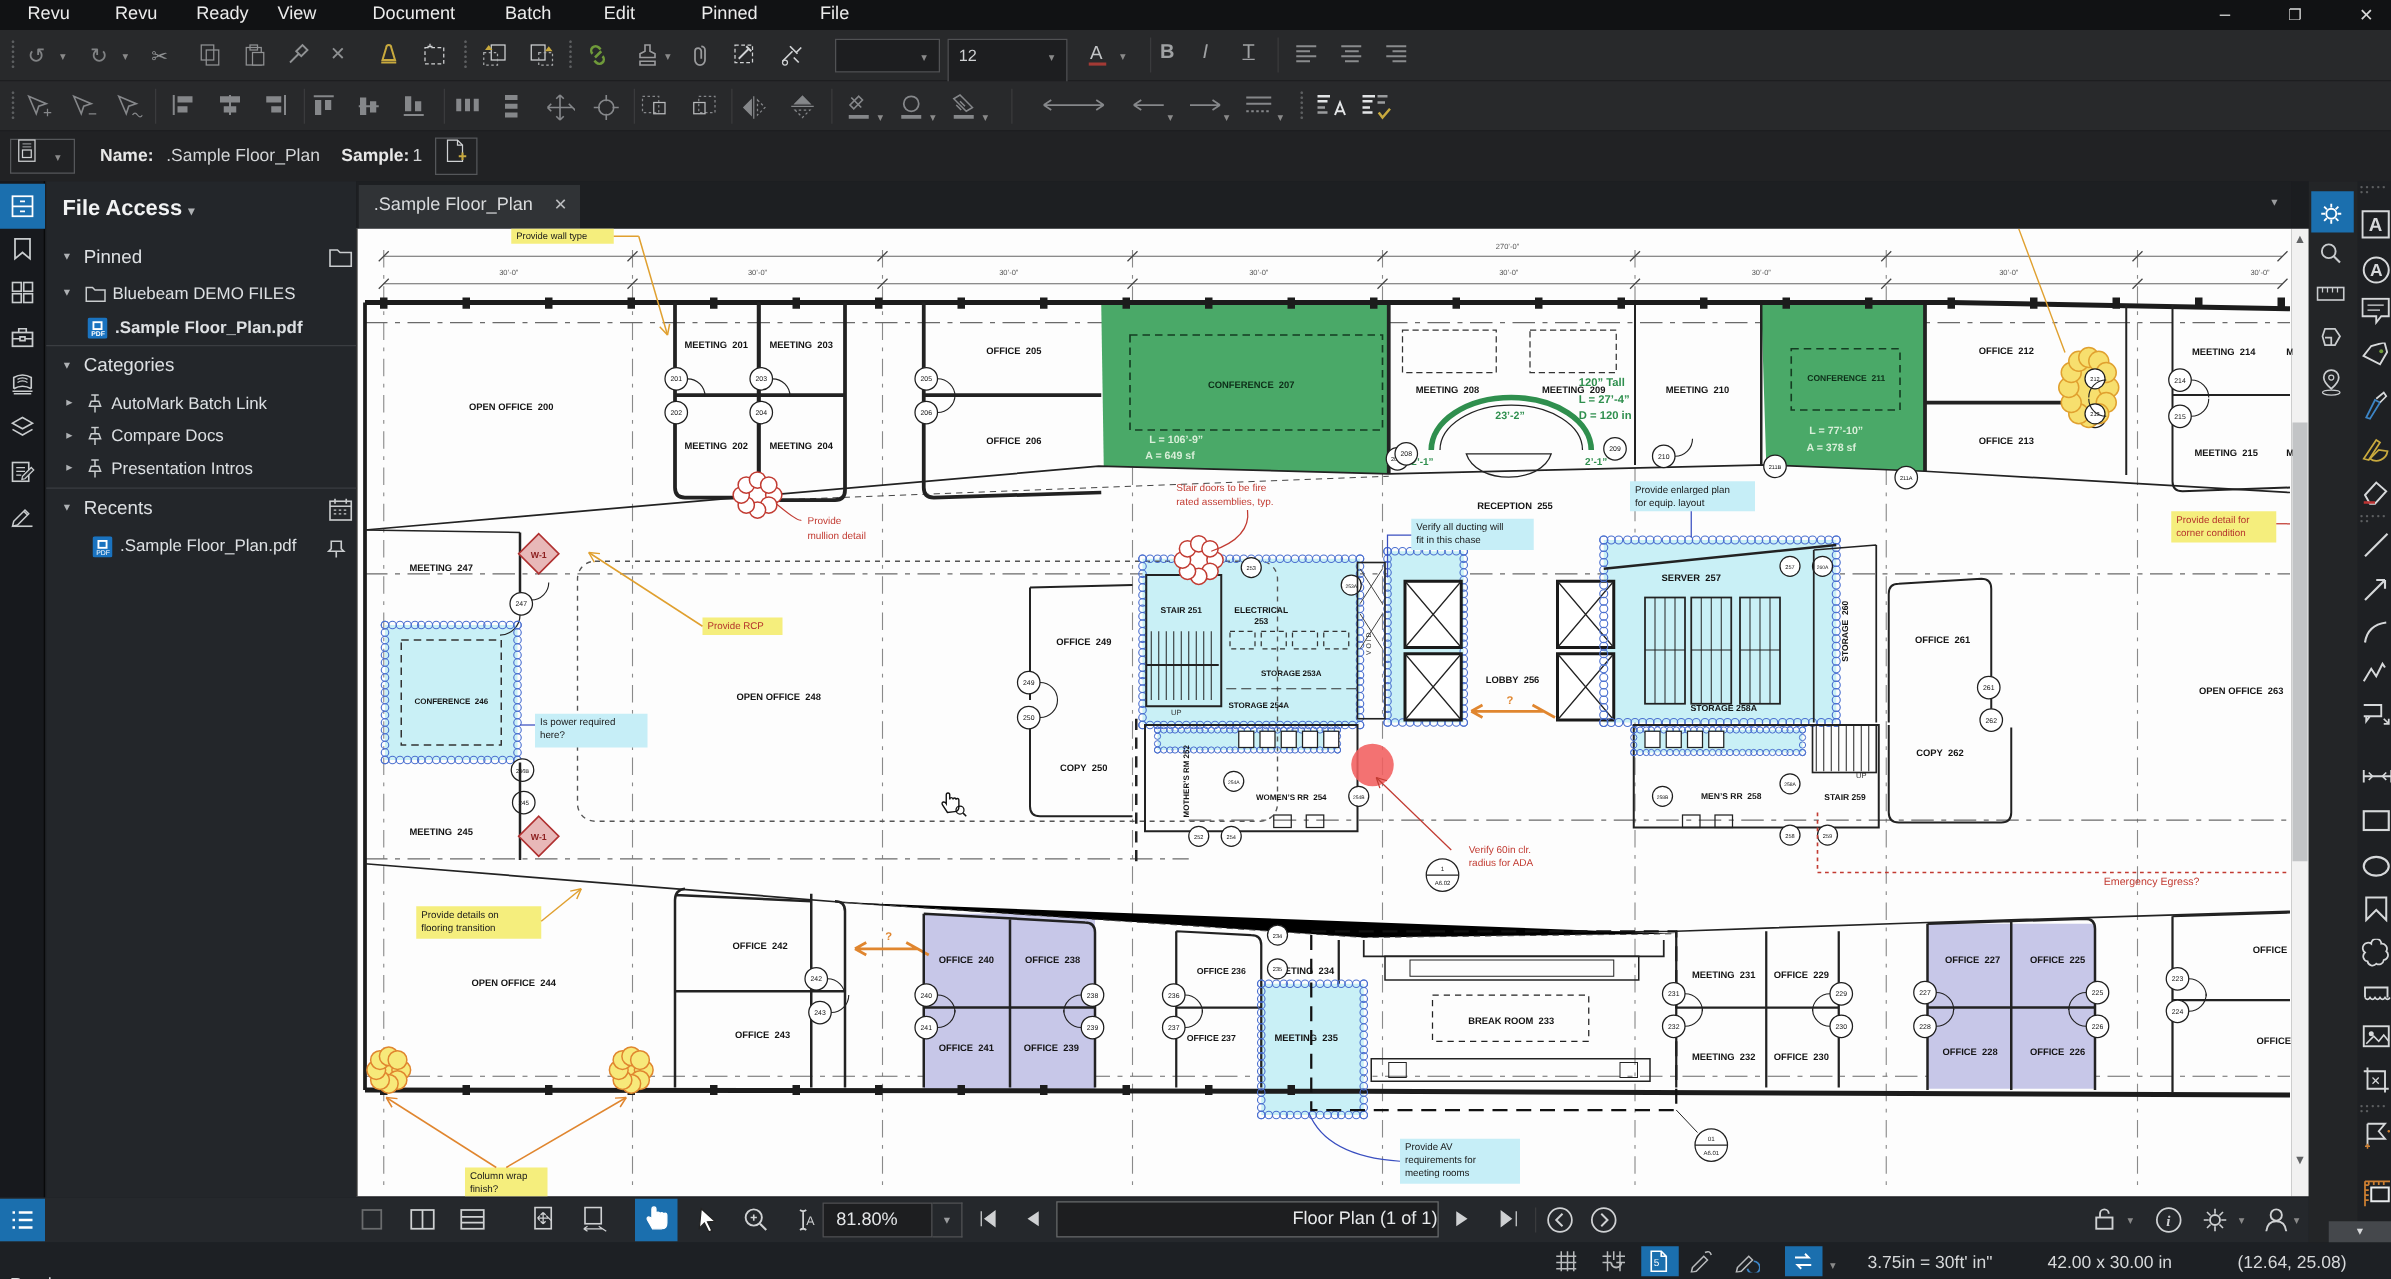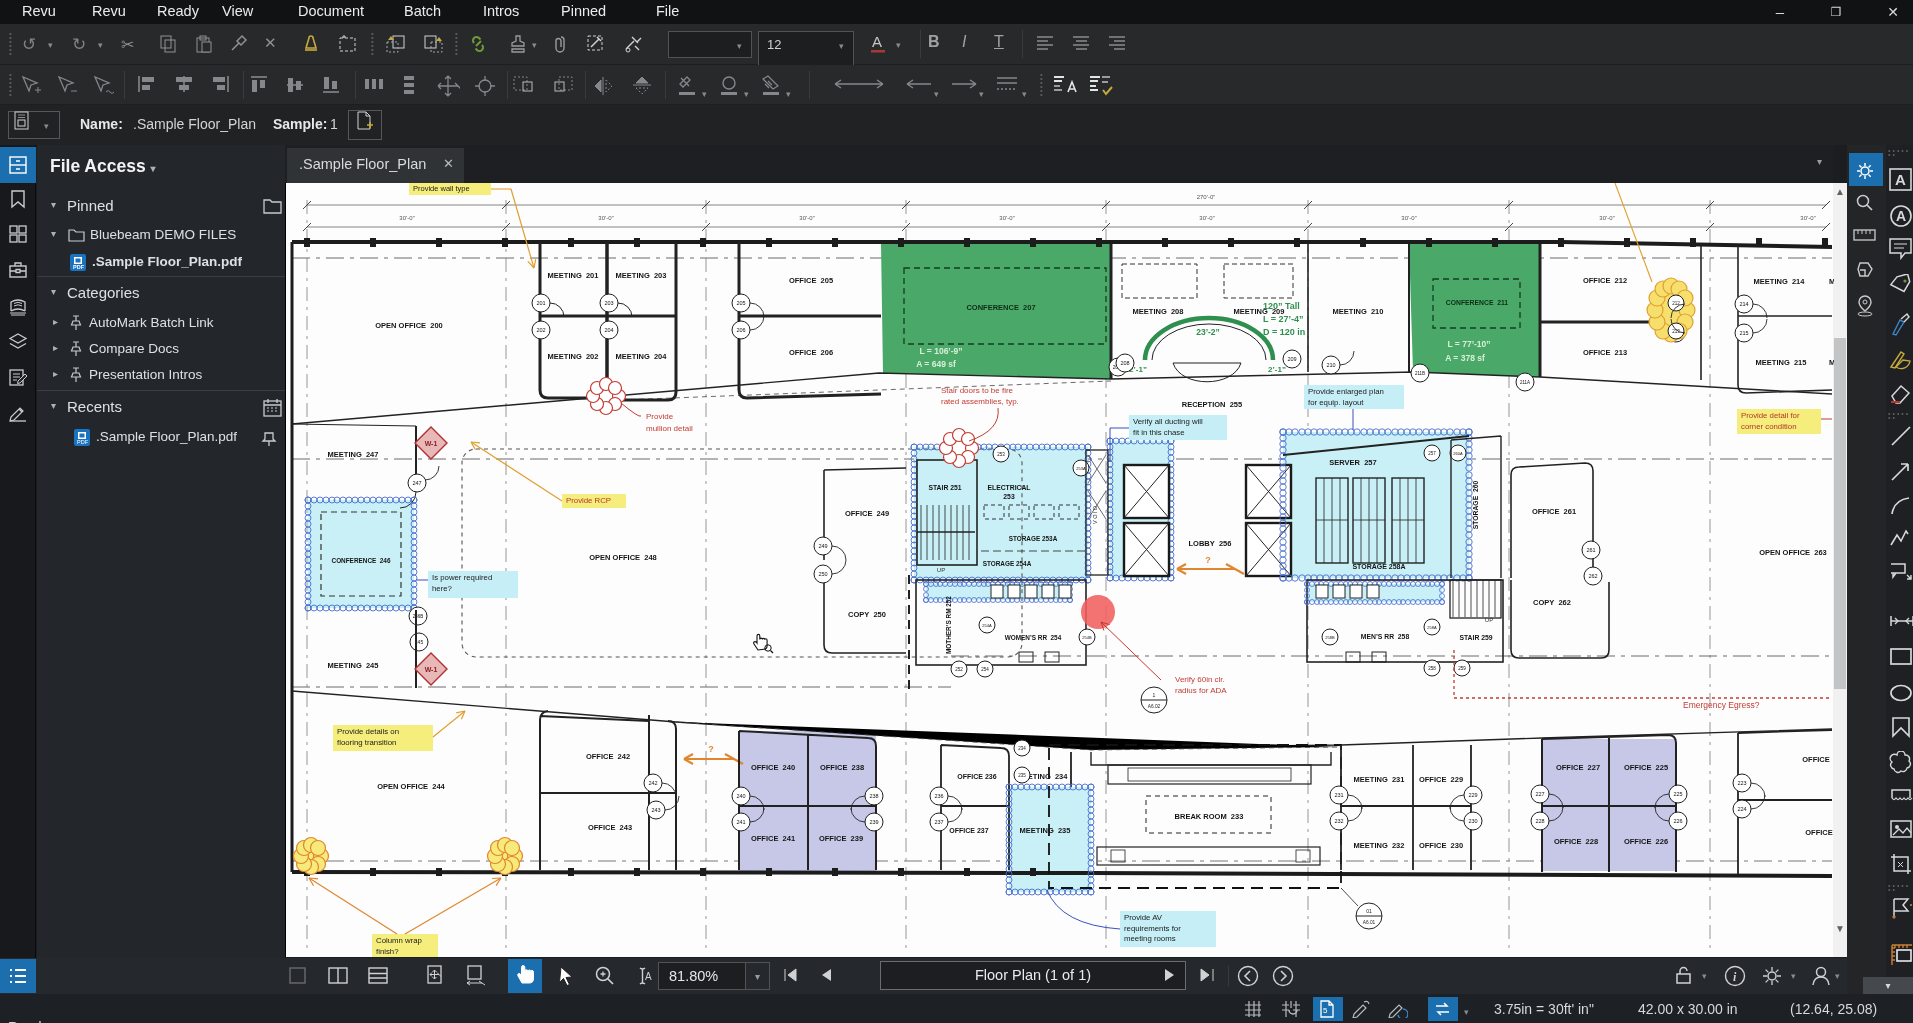--- a/index.html
+++ b/index.html
@@ -27,21 +27,21 @@
 .pnl-row{position:absolute;left:0;width:248px;font-size:13.5px;color:#dde0e3;white-space:nowrap}
 .chev{color:#aeb1b4;font-size:10px}
 </style></head><body>
 <div id="menubar">
  <span style="left:22px">Revu</span>
     <span style="left:92px">Revu</span>
     <span style="left:157px">Ready</span>
  <span style="left:222px">View</span>
     <span style="left:298px">Document</span>
     <span style="left:404px">Batch</span>
- <span style="left:483px">Intros</span>
+ <span style="left:483px">Edit</span>
     <span style="left:561px">Pinned</span>
     <span style="left:656px">File</span>
  <div class="winbtn" style="left:1757px;font-size:15px">–</div>
  <div class="winbtn" style="left:1813px;font-size:12px">❐</div>
  <div class="winbtn" style="left:1870px;font-size:14px">✕</div>
 </div>
 
 <div id="tb1">
  <div class="vdots" style="left:9px;top:8px">•<br>•<br>•<br>•<br>•<br>•</div>
  <div class="ic" style="left:22px;top:10px;color:#808284;font-size:17px">↺</div>
@@ -745,21 +745,21 @@
  <div class="ic" style="left:782px;top:9px">
       <svg width="18" height="16">
         <path d="M3 2 v12 M14 2 l-8 6 l8 6 z" fill="#cfd1d3" stroke="#cfd1d3"></path>
       </svg>
     </div>
  <div class="ic" style="left:818px;top:9px">
       <svg width="16" height="16">
         <path d="M13 2 l-9 6 l9 6 z" fill="#cfd1d3"></path>
       </svg>
     </div>
- <div class="combo" style="left:880px;top:3px;width:306px;height:29px;border-color:#6a6c6e;color:#e8eaec;font-size:14.5px;text-align:center;line-height:27px">Floor Plan (1 of 1)</div>
+ <div class="combo" style="left:845px;top:3px;width:306px;height:29px;border-color:#6a6c6e;color:#e8eaec;font-size:14.5px;text-align:right;line-height:27px">Floor Plan (1 of 1)</div>
  <div class="ic" style="left:1162px;top:9px">
       <svg width="16" height="16">
         <path d="M3 2 l9 6 l-9 6 z" fill="#cfd1d3"></path>
       </svg>
     </div>
  <div class="ic" style="left:1198px;top:9px">
       <svg width="18" height="16">
         <path d="M15 2 v12 M3 2 l8 6 l-8 6 z" fill="#cfd1d3" stroke="#cfd1d3"></path>
       </svg>
     </div>

